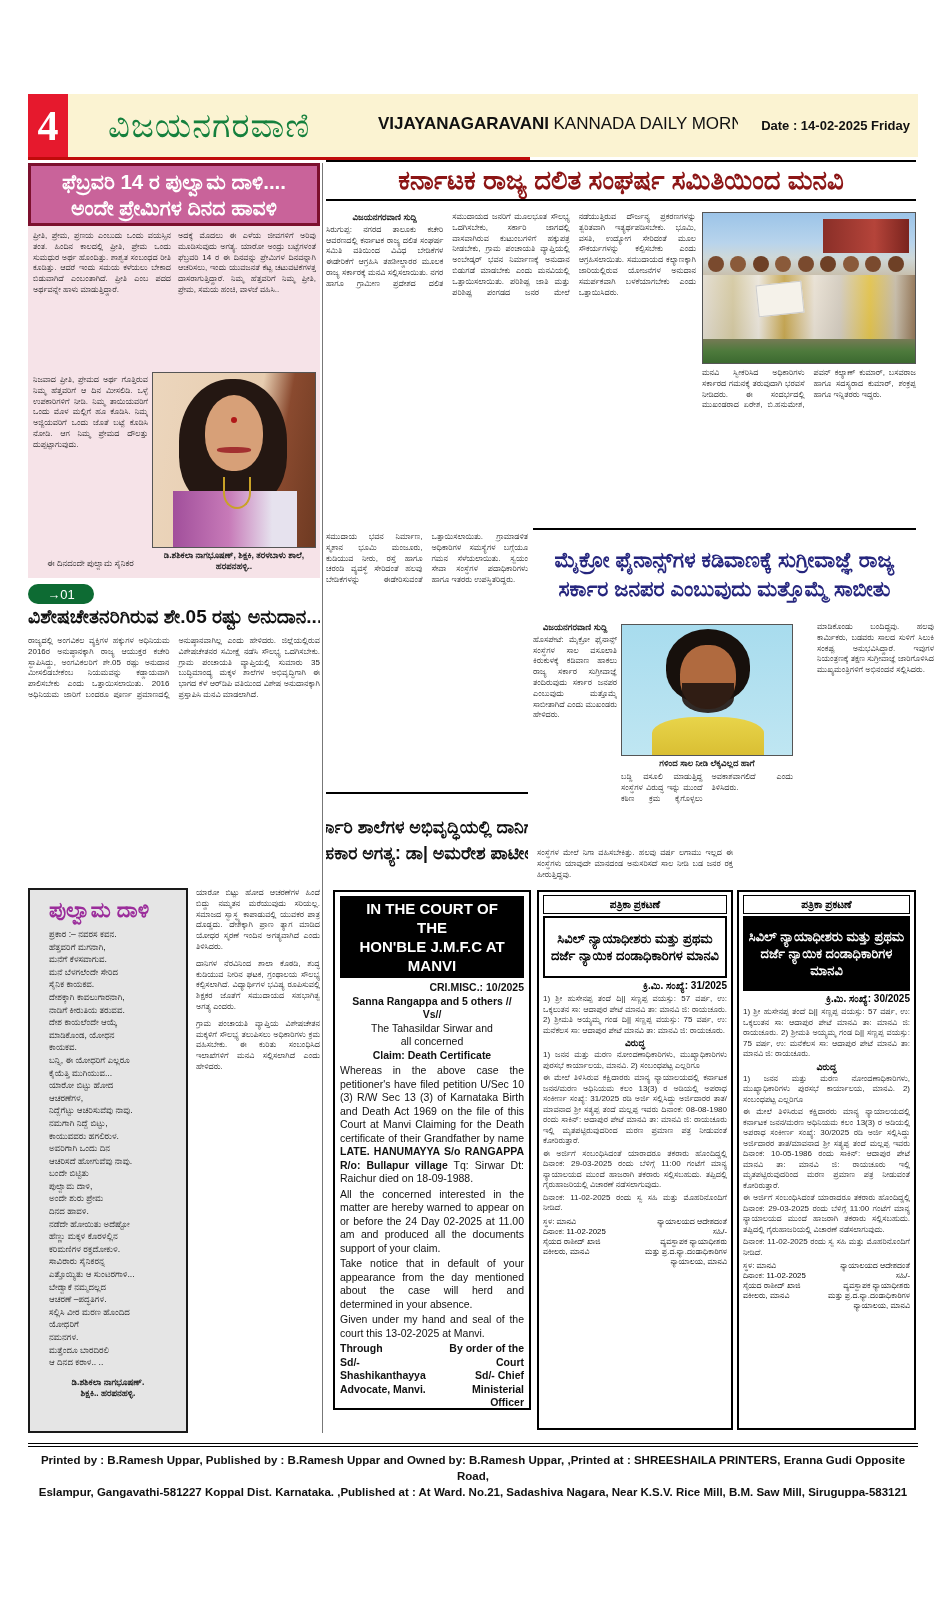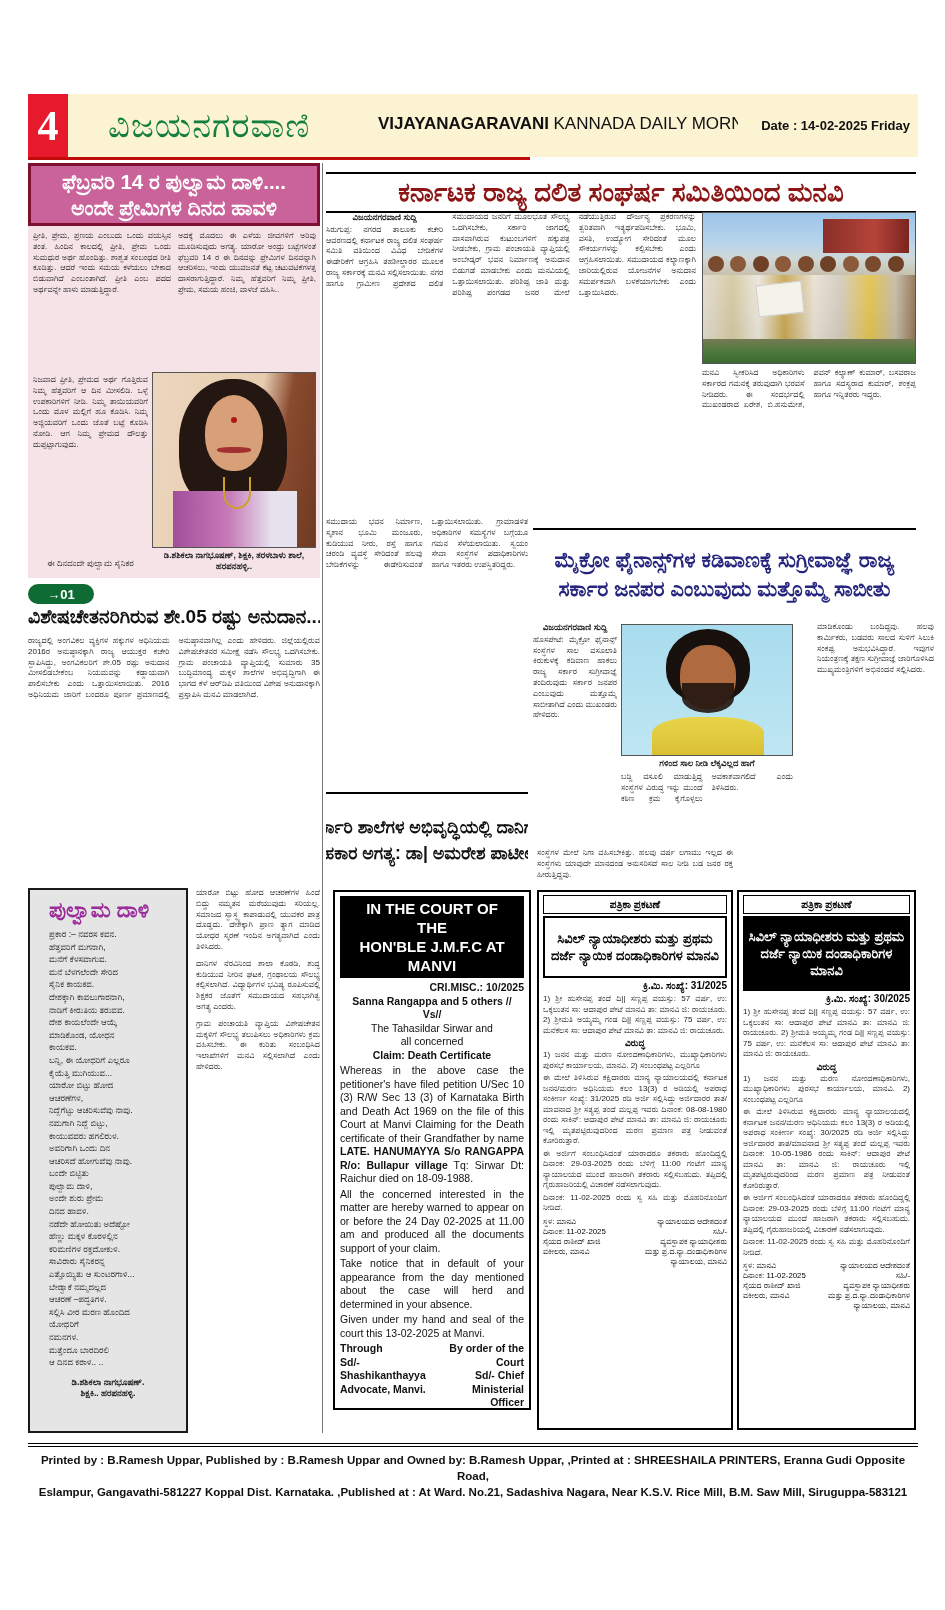--- a/index.html
+++ b/index.html
@@ -21,21 +21,21 @@
   .cols3{column-count:3;column-gap:9px;}
   .dateline{font-weight:bold;text-align:center;font-size:8.5px;margin-bottom:2px;}
   
   .pinkarea{background:#f6e3e8;}
   .pinkbox{background:#c9639a;border:3px solid #7c102e;display:flex;flex-direction:column;
            align-items:center;justify-content:center;}
   .pinkbox div{color:#ffffff;font-weight:800;font-size:20.5px;line-height:26px;white-space:nowrap;}
   .caption{font-size:8.5px;font-weight:bold;text-align:center;color:#222;line-height:11px;}
   .closing{font-size:8.5px;text-align:center;color:#222;}
   
-  .pill{background:#0d6b33;color:#fff;font-weight:bold;font-size:13px;border-radius:11px;
+  .pill{background:#0d6b33;color:#fff;font-weight:normal;font-size:13px;border-radius:11px;
         display:flex;align-items:center;justify-content:center;}
   .h-grant{font-size:19px;font-weight:800;color:#111;white-space:nowrap;}
   
   .poembox{background:#e5e5e5;border:2px solid #1a1a1a;padding:6px 19px;}
   .poemtitle{color:#9b2d9b;font-weight:800;font-size:21px;margin:2px 0 6px 0;}
   .poemlines div{font-size:8.6px;line-height:12.6px;color:#222;}
   .poemsig{font-size:8.6px;font-weight:bold;text-align:center;color:#222;margin-top:8px;}
   
   .h-dalit{border-top:2px solid #000;border-bottom:2px solid #000;display:flex;align-items:center;justify-content:center;}
   .h-dalit span{color:#8c1515;font-weight:800;font-size:26px;white-space:nowrap;}
@@ -173,21 +173,21 @@
     </div>
   </div>
   <div class="abs kt" style="left:196px;top:888px;width:124px;height:545px;">
     <p style="margin:0 0 6px 0;">ಯಾರೋ ಬಿಟ್ಟು ಹೋದ ಆಚರಣೆಗಳ ಹಿಂದೆ ಬಿದ್ದು ನಮ್ಮತನ ಮರೆಯುವುದು ಸರಿಯಲ್ಲ. ಸಮಾಜದ ಸ್ವಾಸ್ಥ್ಯ ಕಾಪಾಡುವಲ್ಲಿ ಯುವಕರ ಪಾತ್ರ ದೊಡ್ಡದು. ದೇಶಕ್ಕಾಗಿ ಪ್ರಾಣ ತ್ಯಾಗ ಮಾಡಿದ ಯೋಧರ ಸ್ಮರಣೆ ಇಂದಿನ ಅಗತ್ಯವಾಗಿದೆ ಎಂದು ತಿಳಿಸಿದರು.</p>
     <p style="margin:0 0 6px 0;">ದಾನಿಗಳ ನೆರವಿನಿಂದ ಶಾಲಾ ಕೊಠಡಿ, ಶುದ್ಧ ಕುಡಿಯುವ ನೀರಿನ ಘಟಕ, ಗ್ರಂಥಾಲಯ ಸೌಲಭ್ಯ ಕಲ್ಪಿಸಲಾಗಿದೆ. ವಿದ್ಯಾರ್ಥಿಗಳ ಭವಿಷ್ಯ ರೂಪಿಸುವಲ್ಲಿ ಶಿಕ್ಷಕರ ಜೊತೆಗೆ ಸಮುದಾಯದ ಸಹಭಾಗಿತ್ವ ಅಗತ್ಯ ಎಂದರು.</p>
     <p style="margin:0;">ಗ್ರಾಮ ಪಂಚಾಯತಿ ವ್ಯಾಪ್ತಿಯ ವಿಶೇಷಚೇತನ ಮಕ್ಕಳಿಗೆ ಸೌಲಭ್ಯ ತಲುಪಿಸಲು ಅಧಿಕಾರಿಗಳು ಕ್ರಮ ವಹಿಸಬೇಕು. ಈ ಕುರಿತು ಸಂಬಂಧಿಸಿದ ಇಲಾಖೆಗಳಿಗೆ ಮನವಿ ಸಲ್ಲಿಸಲಾಗಿದೆ ಎಂದು ಹೇಳಿದರು.</p>
   </div>
 
   <div class="abs vline" style="left:322px;top:163px;width:1px;height:1270px;"></div>
 
-  <div class="abs h-dalit" style="left:326px;top:172px;width:590px;height:41px;">
+  <div class="abs h-dalit" style="left:326px;top:160px;width:590px;height:41px;">
     <span>ಕರ್ನಾಟಕ ರಾಜ್ಯ ದಲಿತ ಸಂಘರ್ಷ ಸಮಿತಿಯಿಂದ ಮನವಿ</span>
   </div>
   <div class="abs" style="left:326px;top:212px;width:370px;height:316px;">
     <div class="kt cols3" style="height:316px;">
       <div class="dateline">ವಿಜಯನಗರವಾಣಿ ಸುದ್ದಿ</div>
       <span>ಸಿರುಗುಪ್ಪ: ನಗರದ ತಾಲೂಕು ಕಚೇರಿ ಆವರಣದಲ್ಲಿ ಕರ್ನಾಟಕ ರಾಜ್ಯ ದಲಿತ ಸಂಘರ್ಷ ಸಮಿತಿ ವತಿಯಿಂದ ವಿವಿಧ ಬೇಡಿಕೆಗಳ ಈಡೇರಿಕೆಗೆ ಆಗ್ರಹಿಸಿ ತಹಶೀಲ್ದಾರರ ಮೂಲಕ ರಾಜ್ಯ ಸರ್ಕಾರಕ್ಕೆ ಮನವಿ ಸಲ್ಲಿಸಲಾಯಿತು. ನಗರ ಹಾಗೂ ಗ್ರಾಮೀಣ ಪ್ರದೇಶದ ದಲಿತ ಸಮುದಾಯದ ಜನರಿಗೆ ಮೂಲಭೂತ ಸೌಲಭ್ಯ ಒದಗಿಸಬೇಕು, ಸರ್ಕಾರಿ ಜಾಗದಲ್ಲಿ ವಾಸವಾಗಿರುವ ಕುಟುಂಬಗಳಿಗೆ ಹಕ್ಕುಪತ್ರ ನೀಡಬೇಕು, ಗ್ರಾಮ ಪಂಚಾಯತಿ ವ್ಯಾಪ್ತಿಯಲ್ಲಿ ಅಂಬೇಡ್ಕರ್ ಭವನ ನಿರ್ಮಾಣಕ್ಕೆ ಅನುದಾನ ಬಿಡುಗಡೆ ಮಾಡಬೇಕು ಎಂದು ಮನವಿಯಲ್ಲಿ ಒತ್ತಾಯಿಸಲಾಯಿತು. ಪರಿಶಿಷ್ಟ ಜಾತಿ ಮತ್ತು ಪರಿಶಿಷ್ಟ ಪಂಗಡದ ಜನರ ಮೇಲೆ ನಡೆಯುತ್ತಿರುವ ದೌರ್ಜನ್ಯ ಪ್ರಕರಣಗಳನ್ನು ತ್ವರಿತವಾಗಿ ಇತ್ಯರ್ಥಪಡಿಸಬೇಕು. ಭೂಮಿ, ವಸತಿ, ಉದ್ಯೋಗ ಸೇರಿದಂತೆ ಮೂಲ ಸೌಕರ್ಯಗಳನ್ನು ಕಲ್ಪಿಸಬೇಕು ಎಂದು ಆಗ್ರಹಿಸಲಾಯಿತು. ಸಮುದಾಯದ ಕಲ್ಯಾಣಕ್ಕಾಗಿ ಜಾರಿಯಲ್ಲಿರುವ ಯೋಜನೆಗಳ ಅನುದಾನ ಸಮರ್ಪಕವಾಗಿ ಬಳಕೆಯಾಗಬೇಕು ಎಂದು ಒತ್ತಾಯಿಸಿದರು.</span>
     </div>
   </div>
 
   <div class="abs photo" style="left:702px;top:212px;width:214px;height:152px;background:linear-gradient(180deg,#9cc4e8 0%,#b8d4ec 20%,#cfd8d8 30%,#c4b296 48%,#b0a088 62%,#8a7a62 80%,#4e7a3c 92%,#3c6a30 100%);">
@@ -204,21 +204,21 @@
       <span class="head-dot" style="background:#6e4026;"></span>
     </div>
     <div class="pframe" style="left:0px;top:62px;width:214px;height:64px;background:linear-gradient(90deg,#e8e4da 0%,#d9cfa8 14%,#f2efe8 26%,#caa94e 38%,#efe9df 52%,#d8d2c8 64%,#e8c84a 78%,#c8bfae 90%,#8a6a4a 100%);opacity:.85;"></div>
     <div class="pframe" style="left:54px;top:70px;width:44px;height:30px;background:#f5f2ea;transform:rotate(-6deg);border:1px solid #ccc;"></div>
   </div>
   <div class="abs" style="left:702px;top:368px;width:214px;height:158px;">
     <div class="kt cols2" style="height:158px;">
       <span>ಮನವಿ ಸ್ವೀಕರಿಸಿದ ಅಧಿಕಾರಿಗಳು ಸರ್ಕಾರದ ಗಮನಕ್ಕೆ ತರುವುದಾಗಿ ಭರವಸೆ ನೀಡಿದರು. ಈ ಸಂದರ್ಭದಲ್ಲಿ ಮುಖಂಡರಾದ ಏರೇಶ, ಬಿ.ಹನುಮೇಶ, ಪವನ್ ಕಲ್ಯಾಣ್ ಕುಮಾರ್, ಬಸವರಾಜ ಹಾಗೂ ಸದಸ್ಯರಾದ ಕುಮಾರ್, ಶಂಕ್ರಪ್ಪ ಹಾಗೂ ಇನ್ನಿತರರು ಇದ್ದರು.</span>
     </div>
   </div>
-  <div class="abs" style="left:326px;top:517px;width:202px;height:256px;">
+  <div class="abs" style="left:326px;top:532px;width:202px;height:256px;">
     <div class="kt cols2" style="height:256px;">
       <span>ಸಮುದಾಯ ಭವನ ನಿರ್ಮಾಣ, ಸ್ಮಶಾನ ಭೂಮಿ ಮಂಜೂರು, ಕುಡಿಯುವ ನೀರು, ರಸ್ತೆ ಹಾಗೂ ಚರಂಡಿ ವ್ಯವಸ್ಥೆ ಸೇರಿದಂತೆ ಹಲವು ಬೇಡಿಕೆಗಳನ್ನು ಈಡೇರಿಸುವಂತೆ ಒತ್ತಾಯಿಸಲಾಯಿತು. ಗ್ರಾಮಾಡಳಿತ ಅಧಿಕಾರಿಗಳ ಸಮಸ್ಯೆಗಳ ಬಗ್ಗೆಯೂ ಗಮನ ಸೆಳೆಯಲಾಯಿತು. ಸ್ವಯಂ ಸೇವಾ ಸಂಸ್ಥೆಗಳ ಪದಾಧಿಕಾರಿಗಳು ಹಾಗೂ ಇತರರು ಉಪಸ್ಥಿತರಿದ್ದರು.</span>
     </div>
   </div>
 
   <div class="abs hline" style="left:533px;top:528px;width:383px;height:2px;"></div>
   <div class="abs h-micro" style="left:533px;top:532px;width:383px;height:84px;">
     <div>ಮೈಕ್ರೋ ಫೈನಾನ್ಸ್‌ಗಳ ಕಡಿವಾಣಕ್ಕೆ ಸುಗ್ರೀವಾಜ್ಞೆ ರಾಜ್ಯ</div>
     <div>ಸರ್ಕಾರ ಜನಪರ ಎಂಬುವುದು ಮತ್ತೊಮ್ಮೆ ಸಾಬೀತು</div>
   </div>

